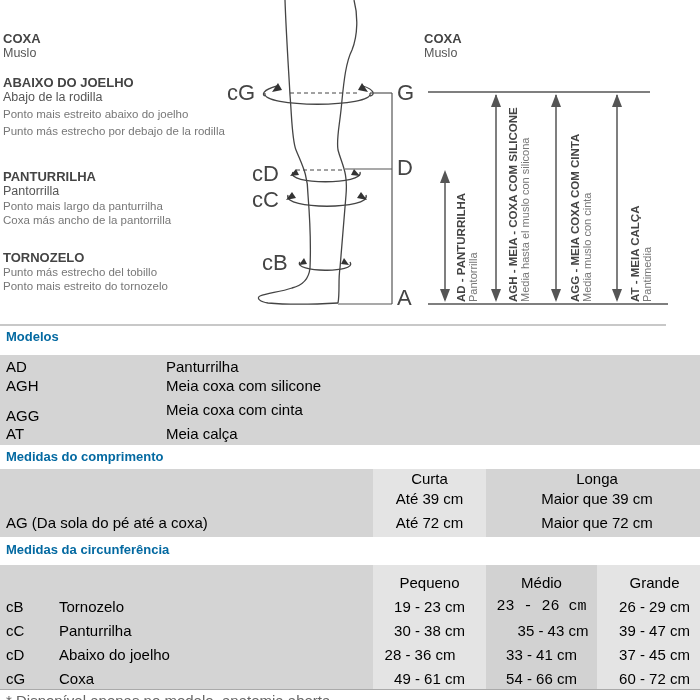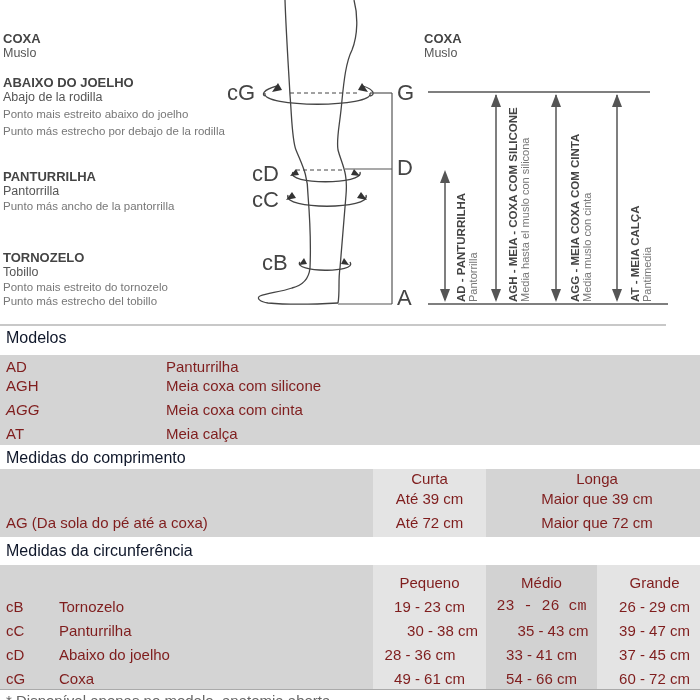--- a/index.html
+++ b/index.html
@@ -2,23 +2,23 @@
 <html><head>
 <meta charset="utf-8">
 <style>
   html, body { margin:0; padding:0; background:#ffffff; }
   body { width:700px; height:700px; overflow:hidden; position:relative; font-family:"Liberation Sans", sans-serif; color:#555; }
   .abs { position:absolute; }
   .lbl-b { font-weight:bold; color:#444; font-size:13px; line-height:15px; }
   .lbl-s { color:#555; font-size:12.5px; line-height:15px; }
   .lbl-x { color:#777; font-size:11.5px; line-height:14px; transform-origin:left top; }
   .diag-letter { font-size:22px; color:#444; }
-  .sec-title { position:absolute; left:6px; font-size:16px; color:#0f172a; }
+  .sec-title { position:absolute; left:6px; font-size:13px; color:#0369a1;font-weight:bold; }
   .band { position:absolute; left:0; width:700px; background:#d4d4d4; }
-  .cell { position:absolute; font-size:15px; color:#7f1d1d; white-space:nowrap; }
+  .cell { position:absolute; font-size:15px; color:#000000; white-space:nowrap; }
   .center { text-align:center; }
   .col-light { position:absolute; background:#e4e4e4; }
   .col-mid { position:absolute; background:#d4d4d4; }
   .vert { position:absolute; transform:rotate(-90deg); transform-origin:left top; white-space:nowrap; }
   .vt-b { font-weight:bold; font-size:11.5px; color:#444; }
   .vt-s { font-size:11px; color:#777; }
 </style>
 </head>
 <body>
 
@@ -28,27 +28,27 @@
 </div>
 <div class="abs" style="left:3px;top:75px;">
   <div class="lbl-b">ABAIXO DO JOELHO</div>
   <div class="lbl-s">Abajo de la rodilla</div>
   <div class="lbl-x" style="margin-top:2px;">Ponto mais estreito abaixo do joelho</div>
   <div class="lbl-x" style="margin-top:3px;">Punto más estrecho por debajo de la rodilla</div>
 </div>
 <div class="abs" style="left:3px;top:169px;">
   <div class="lbl-b">PANTURRILHA</div>
   <div class="lbl-s">Pantorrilla</div>
-  <div class="lbl-x">Punto más ancho de la pantorrilla</div>
+  <div class="lbl-x">Ponto mais largo da panturrilha</div>
+  <div class="lbl-x">Coxa más ancho de la pantorrilla</div>
 </div>
 <div class="abs" style="left:3px;top:250px;">
   <div class="lbl-b">TORNOZELO</div>
-  <div class="lbl-s">Tobillo</div>
+  <div class="lbl-x">Punto más estrecho del tobillo</div>
   <div class="lbl-x">Ponto mais estreito do tornozelo</div>
-  <div class="lbl-x">Punto más estrecho del tobillo</div>
 </div>
 
 <svg class="abs" style="left:220px;top:0;" width="200" height="320" viewBox="0 0 200 320">
   <g fill="none" stroke="#444" stroke-width="1.3">
 
     <path d="M65,0 C66,30 68,60 70,95 C72,120 72,140 76,150 C82,165 88,175 88,195 C90,220 91,245 90,268 C89,278 84,285 72,288 C60,292 48,293 40,296 C36,298 40,302 48,303 C70,305 100,304 118,303"></path>
 
     <path d="M134,0 C138,15 138,35 132,50 C126,62 124,80 122,100 C120,125 116,138 118,150 C122,165 128,172 126,195 C124,220 122,245 120,268 C118,280 120,292 118,303"></path>
   </g>
 
@@ -135,21 +135,21 @@
 </div>
 
 <div class="abs" style="left:0;top:324px;width:666px;height:2px;background:#c8c8c8;"></div>
 
 <div class="sec-title" style="top:329px;">Modelos</div>
 <div class="band" style="top:355px;height:90px;">
   <div class="cell" style="left:6px;top:3px;">AD</div>
   <div class="cell" style="left:166px;top:3px;">Panturrilha</div>
   <div class="cell" style="left:6px;top:22px;">AGH</div>
   <div class="cell" style="left:166px;top:22px;">Meia coxa com silicone</div>
-  <div class="cell" style="left:6px;top:46px;font-style:italic;">AGG</div>
+  <div class="cell" style="left:6px;top:52px;">AGG</div>
   <div class="cell" style="left:166px;top:46px;">Meia coxa com cinta</div>
   <div class="cell" style="left:6px;top:70px;">AT</div>
   <div class="cell" style="left:166px;top:70px;">Meia calça</div>
 </div>
 
 <div class="sec-title" style="top:449px;">Medidas do comprimento</div>
 <div class="band" style="top:469px;height:68px;">
   <div class="col-light" style="left:373px;top:0;width:113px;height:68px;"></div>
   <div class="cell center" style="left:373px;width:113px;top:1px;">Curta</div>
   <div class="cell center" style="left:486px;width:222px;top:1px;">Longa</div>
@@ -173,21 +173,21 @@
   <div class="cell center" style="left:597px;width:115px;top:9px;">Grande</div>
 
   <div class="cell" style="left:6px;top:33px;">cB</div>
   <div class="cell" style="left:59px;top:33px;">Tornozelo</div>
   <div class="cell center" style="left:373px;width:113px;top:33px;">19 - 23 cm</div>
   <div class="cell center" style="left:486px;width:111px;top:33px;font-family:Liberation Mono, monospace;">23 - 26 cm</div>
   <div class="cell center" style="left:597px;width:115px;top:33px;">26 - 29 cm</div>
 
   <div class="cell" style="left:6px;top:57px;">cC</div>
   <div class="cell" style="left:59px;top:57px;">Panturrilha</div>
-  <div class="cell center" style="left:373px;width:113px;top:57px;margin-left:13px;">30 - 38 cm</div>
+  <div class="cell center" style="left:373px;width:113px;top:57px;">30 - 38 cm</div>
   <div class="cell center" style="left:486px;width:134px;top:57px;">35 - 43 cm</div>
   <div class="cell center" style="left:597px;width:115px;top:57px;">39 - 47 cm</div>
 
   <div class="cell" style="left:6px;top:81px;">cD</div>
   <div class="cell" style="left:59px;top:81px;">Abaixo do joelho</div>
   <div class="cell center" style="left:373px;width:94px;top:81px;">28 - 36 cm</div>
   <div class="cell center" style="left:486px;width:111px;top:81px;text-align:center;">33 - 41 cm</div>
   <div class="cell center" style="left:597px;width:115px;top:81px;">37 - 45 cm</div>
 
   <div class="cell" style="left:6px;top:105px;">cG</div>

